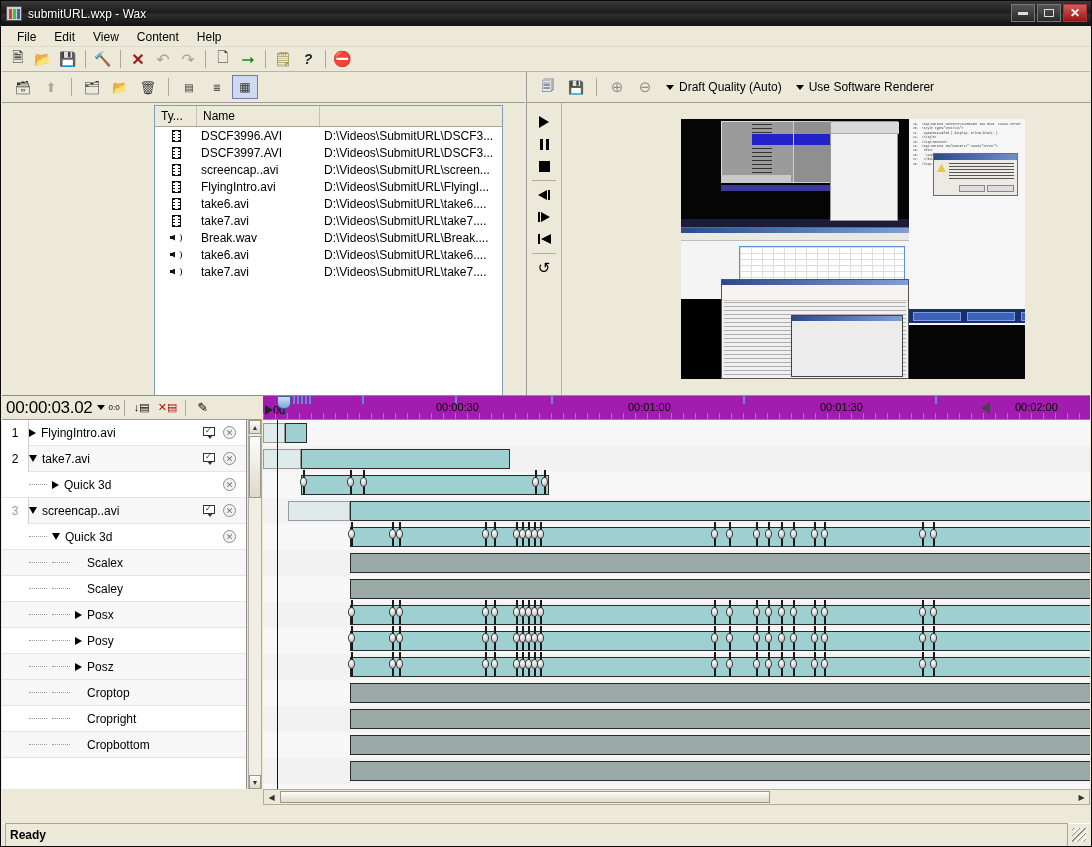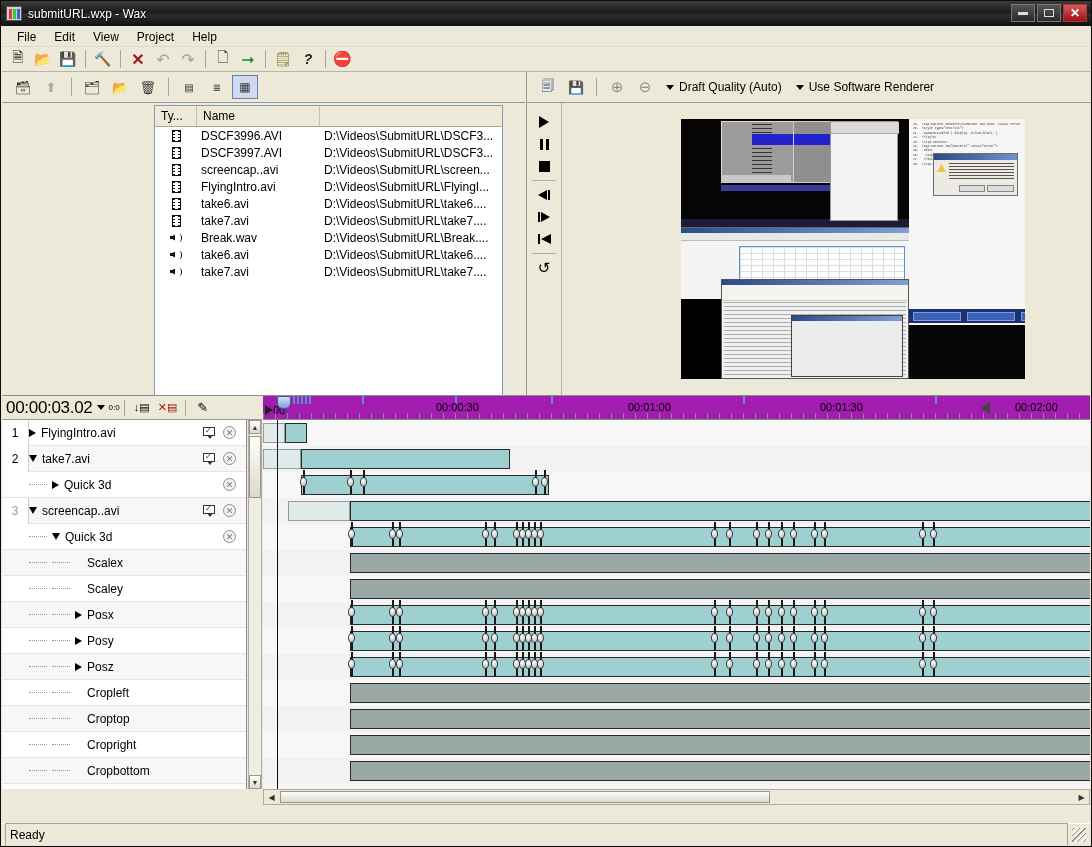--- a/index.html
+++ b/index.html
@@ -255,21 +255,21 @@
   .cursor-line{position:absolute;left:14px;top:0;bottom:0;width:1px;background:#111;z-index:5;}
 
   .hscroll2{position:absolute;left:261px;bottom:18px;right:0;height:16px;background:#ece9d8;
             border:1px solid #b0aca0;display:flex;align-items:center;}
   .hs2-thumb{position:absolute;left:16px;top:1px;width:490px;height:12px;
      background:linear-gradient(to bottom,#fdfdfb,#ddd9cc);border:1px solid #9b978b;}
 
   .statusbar{position:absolute;left:1px;bottom:1px;width:1088px;height:22px;background:#ece9d8;
              border-top:1px solid #fff;display:flex;align-items:center;}
   .sb-field{margin-left:3px;height:24px;flex:1;border:1px solid #a8a498;background:#ece9d8;
-            display:flex;align-items:center;padding-left:4px;font-size:12px;}
+            display:flex;align-items:center;padding-left:4px;font-size:12px;font-weight:bold;}
   .grip{width:14px;height:14px;margin:0 4px;
     background:repeating-linear-gradient(135deg,#fff 0 1px,#8a8a8a 1px 2px,transparent 2px 4px);}
 </style>
 </head>
 <body>
 
 <div id="app">
 
   <div class="titlebar">
     <div class="title-icon"></div>
@@ -284,21 +284,21 @@
       <div class="winbtn close">
           <span class="x">✕</span>
         </div>
     </div>
   </div>
 
   <div class="menubar">
     <div class="menuitem">File</div>
     <div class="menuitem">Edit</div>
     <div class="menuitem">View</div>
-    <div class="menuitem">Project</div>
+    <div class="menuitem">Content</div>
     <div class="menuitem">Help</div>
   </div>
 
   <div class="toolbar">
     <div class="tb">🗎</div>
     <div class="tb" style="color:#b8860b">📂</div>
     <div class="tb" style="color:#4a6b2f">💾</div>
     <div class="tbsep"></div>
     <div class="tb" style="color:#8b2b2b">🔨</div>
     <div class="tbsep"></div>
@@ -707,30 +707,20 @@
             </div>
             <div class="trk-icons"></div>
           </div>
           <div class="trk alt">
             <div class="trk-num empty"></div>
             <div class="trk-label">
               <span class="tree-dots"></span>
               <span class="tree-dots"></span>
               <span class="tw"></span>
               <span>Posz</span>
-            </div>
-            <div class="trk-icons"></div>
-          </div>
-          <div class="trk">
-            <div class="trk-num empty"></div>
-            <div class="trk-label">
-              <span class="tree-dots"></span>
-              <span class="tree-dots"></span>
-              <span style="width:7px;display:inline-block"></span>
-              <span>Cropleft</span>
             </div>
             <div class="trk-icons"></div>
           </div>
           <div class="trk alt">
             <div class="trk-num empty"></div>
             <div class="trk-label">
               <span class="tree-dots"></span>
               <span class="tree-dots"></span>
               <span style="width:7px;display:inline-block"></span>
               <span>Croptop</span>

